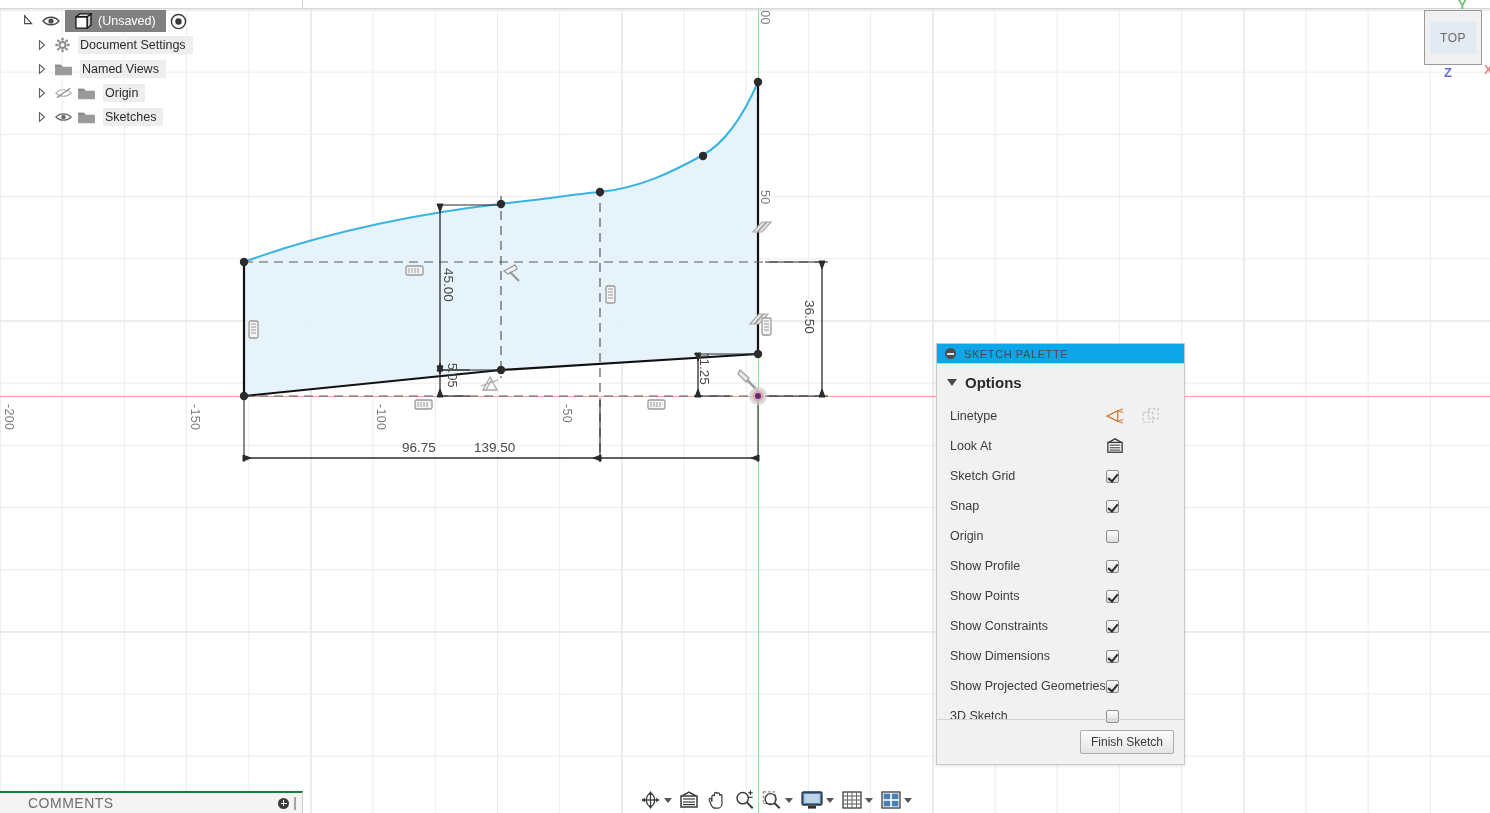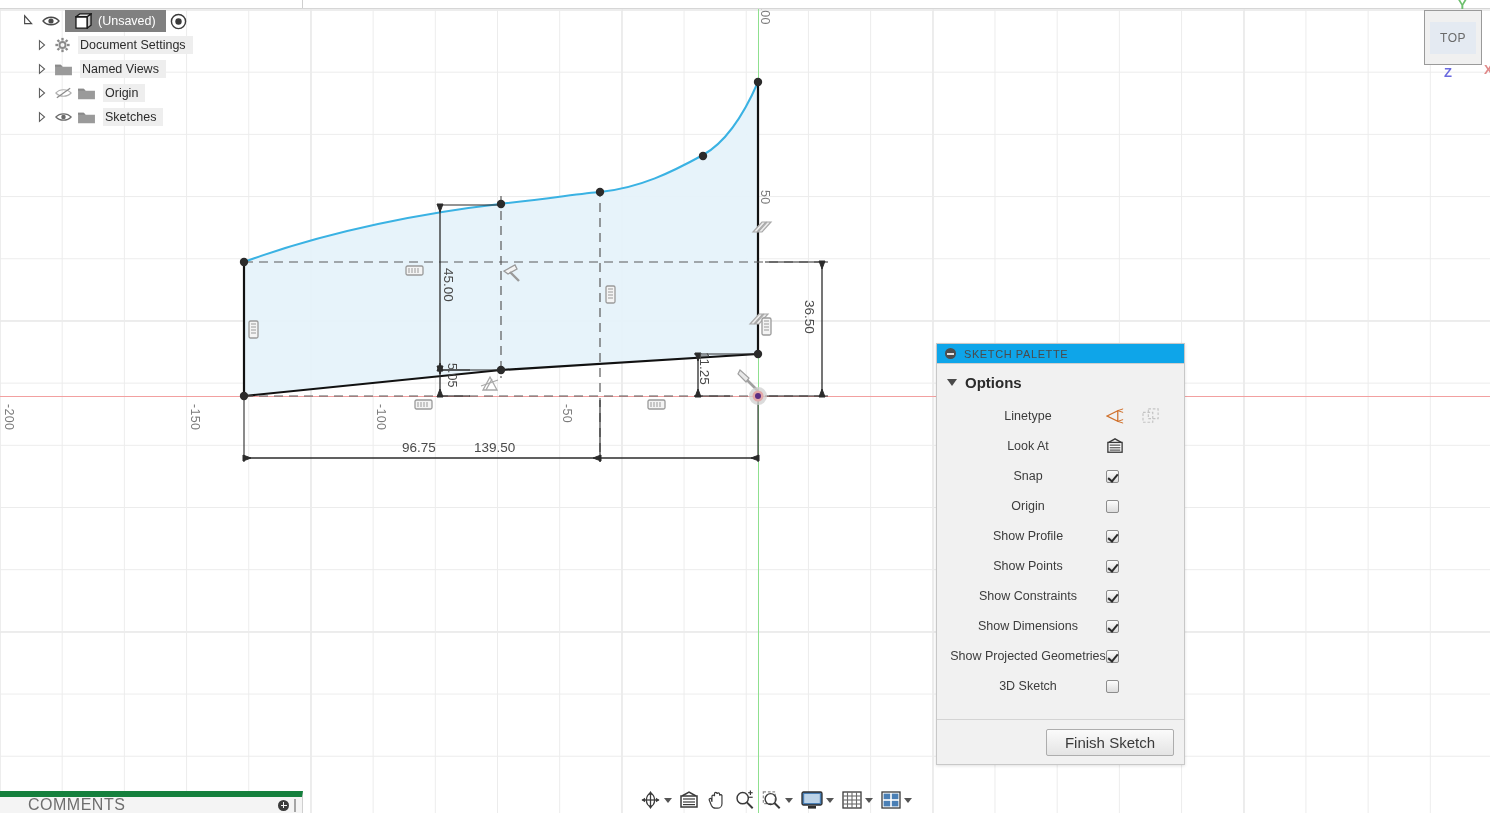--- a/index.html
+++ b/index.html
@@ -145,21 +145,21 @@
     border-left:5px solid transparent;
     border-right:5px solid transparent;
     border-top:7px solid #4a4a4a;
     margin-right: 8px;
   }
   .opt-row {
     display:flex; align-items:center;
     height: 30px;
     padding-left: 13px;
   }
-  .opt-label { flex: 1; color:#3c3c3c;text-align:center; }
+  .opt-label { flex: 1; color:#3c3c3c; }
   .ctrl { width: 78px; display:flex; align-items:center; gap:16px; }
   .chk {
     width: 13px; height: 13px;
     border: 1px solid #8c8c8c;
     border-radius: 2px;
     background: linear-gradient(to bottom,#fdfdfd,#dcdcdc);
     position: relative;
     flex:none;
   }
   .chk.on::after {
@@ -172,38 +172,38 @@
   }
   #palette-footer {
     position:absolute; left:0; bottom:0; width:100%;
     height:45px;
     border-top:1px solid #d4d4d4;
     display:flex; align-items:center; justify-content:flex-end;
     padding-right: 10px;
   }
   #finish-btn {
     font-family:"Liberation Sans", sans-serif;
-    font-size: 15px;
+    font-size: 12px;
     color:#3a3a3a;
     background: linear-gradient(to bottom,#fbfbfb,#e4e4e4);
     border: 1px solid #adadad;
     border-radius: 2px;
-    padding: 4px 18px;
+    padding: 4px 10px;
     cursor: pointer;
   }
 
   
   #comments {
     position:absolute; left:0; bottom:0; width:303px; height:22px;
     background:#f4f4f4;
-    border-top:6px solid #15803d;
+    border-top:2px solid #15803d;
     border-right:1px solid #cfcfcf;
     display:flex; align-items:center;
     padding: 0 6px 0 28px;
-    font-size: 16px;
+    font-size: 14px;
     letter-spacing: .5px;
     color:#6e6e6e;
     z-index: 50;
   }
   #comments .spacer{flex:1}
   .plus-dot{
     width:11px;height:11px;border-radius:50%;background:#3b3b3b;
     position:relative;flex:none;margin-right:5px;
   }
   .plus-dot::before,.plus-dot::after{
@@ -575,20 +575,26 @@
         <svg width="18" height="16" viewBox="0 0 20 18">
           <path d="M3,5 L10,1 L17,5" fill="none" stroke="#3a3a3a" stroke-width="1.5"></path>
           <rect x="2" y="5" width="16" height="11" fill="#ffffff" stroke="#3a3a3a" stroke-width="1.5"></rect>
           <line x1="4" y1="8" x2="16" y2="8" stroke="#3a3a3a" stroke-width="1.2"></line>
           <line x1="4" y1="11" x2="16" y2="11" stroke="#3a3a3a" stroke-width="1.2"></line>
           <line x1="4" y1="13.6" x2="16" y2="13.6" stroke="#3a3a3a" stroke-width="1.2"></line>
         </svg>
       </span>
     </div>
 
+    <div class="opt-row">
+      <span class="opt-label">Sketch Grid</span>
+      <span class="ctrl">
+          <span class="chk on"></span>
+        </span>
+    </div>
 
     <div class="opt-row">
       <span class="opt-label">Snap</span>
       <span class="ctrl">
           <span class="chk on"></span>
         </span>
     </div>
 
     <div class="opt-row">
       <span class="opt-label">Origin</span>

